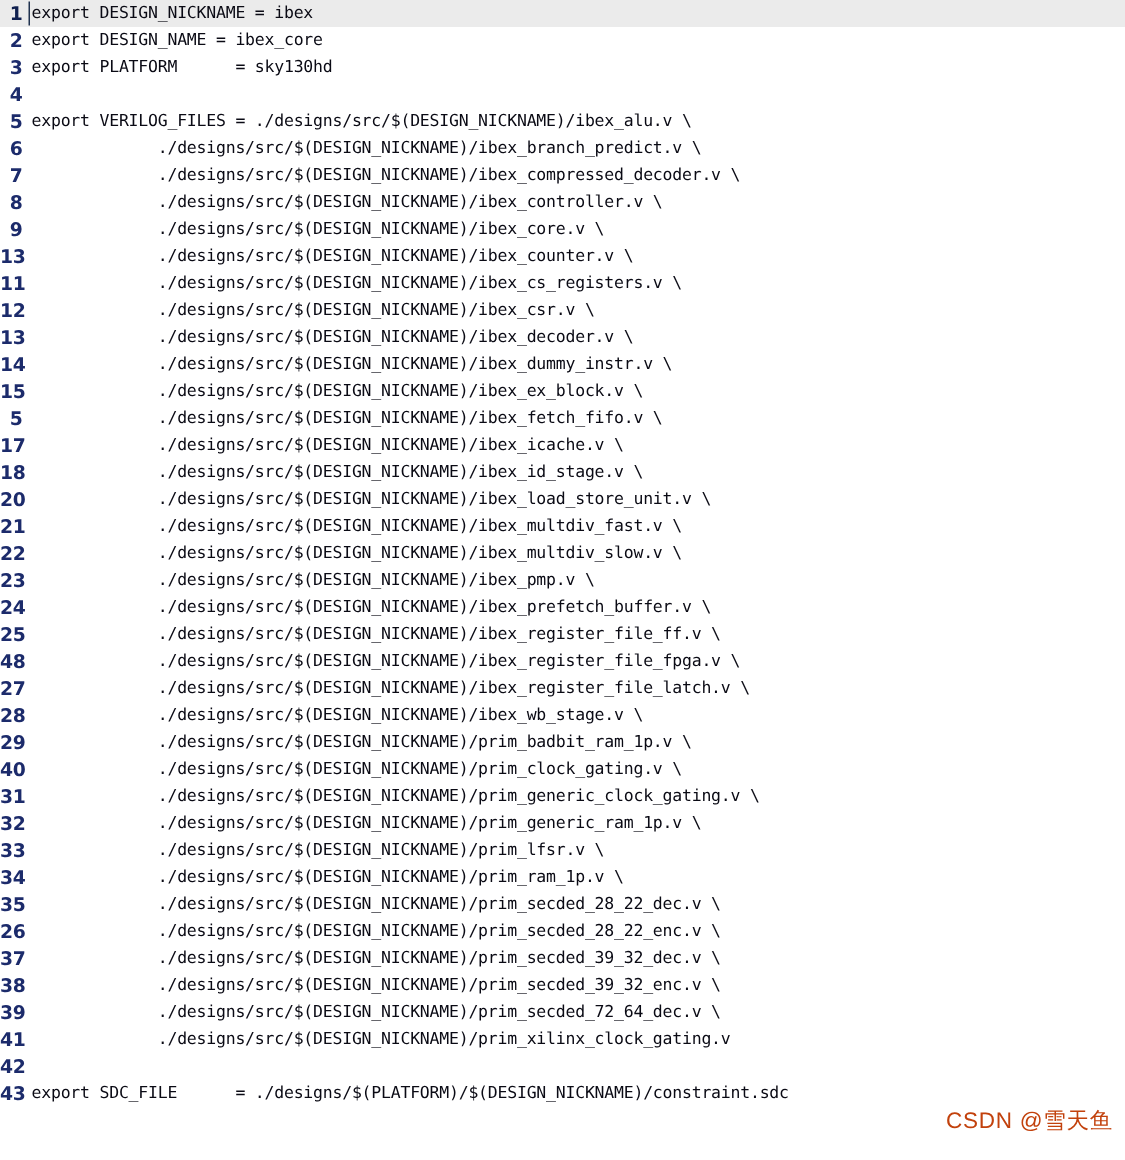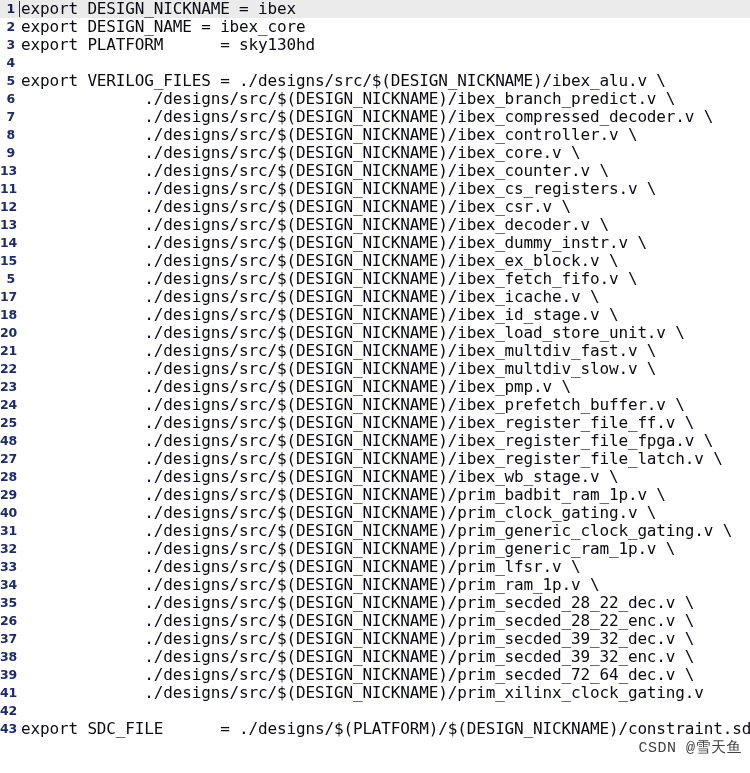--- a/index.html
+++ b/index.html
@@ -59,42 +59,42 @@
   .code-line.current .gutter {
     color: #10204f;
     font-weight: 700;
   }
 
   .content {
     flex: 1 1 auto;
     position: relative;
     padding-left: 4px;
     color: #0a0a14;
-    font-size: 16px;
+    font-size: 11px;
     font-family: "DejaVu Sans Mono", "Liberation Mono", monospace;
     letter-spacing: -0.15px;
     overflow: hidden;
   }
 
   .caret {
     position: absolute;
     left: 2px;
     top: 1px;
     width: 1px;
     height: 16px;
     background: #20324f;
   }
 
   #watermark {
     position: absolute;
     right: 8px;
     bottom: 16px;
-    color: #404040;
+    color: #c2410c;
     font-size: 15px;
-    font-family: Liberation Mono, monospace;
+    font-family: Liberation Sans, sans-serif;
     letter-spacing: 0.5px;
     white-space: nowrap;
     pointer-events: none;
     user-select: none;
   }
 </style>
 </head>
 <body>
 
 <div id="editor">

